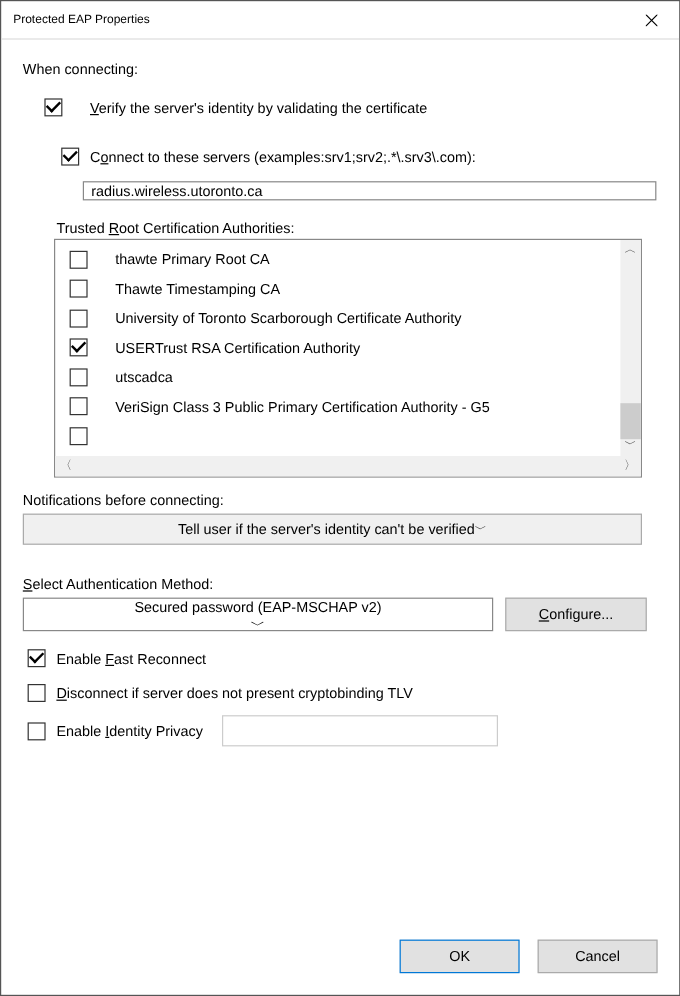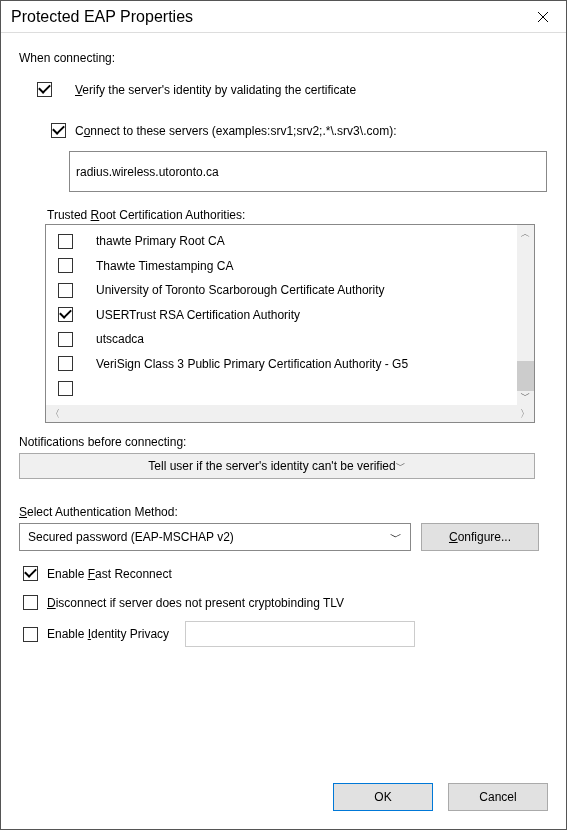--- a/index.html
+++ b/index.html
@@ -16,21 +16,21 @@
     flex-direction: column;
   }
   .titlebar {
     display: flex;
     align-items: center;
     justify-content: space-between;
     padding: 0 0 0 10px;
     height: 32px;
     border-bottom: 1px solid #ddd;
   }
-  .titlebar .title { font-size: 16px; }
+  .titlebar .title { font-size: 10px; }
   .titlebar .close {
     width: 46px;
     height: 32px;
     display: flex;
     align-items: center;
     justify-content: center;
   }
   .titlebar .close svg { width: 10px; height: 10px; }
   .content {
     padding: 12px 18px 0 18px;
@@ -56,21 +56,21 @@
     position: absolute;
     left: 3px; top: -1px;
     width: 5px; height: 9px;
     border: solid #000;
     border-width: 0 2px 2px 0;
     transform: rotate(45deg);
   }
   .underline-letter { text-decoration: underline; }
   .text-input {
     width: 478px;
-    height: 41px;
+    height: 16px;
     border: 1px solid #888;
     background: #fff;
     padding: 2px 6px;
     font: inherit;
     margin-top: 6px;
   }
   .listbox {
     border: 1px solid #888;
     width: 490px;
     margin-left: 26px;
@@ -129,20 +129,21 @@
   .method-row { display: flex; gap: 10px; align-items: center; margin-top: 4px; }
   .method-dd {
     border: 1px solid #888;
     background: #fff;
     height: 28px;
     width: 392px;
     display: flex;
     align-items: center;
     justify-content: space-between;
     padding: 0 8px;
+    flex-direction: column;
   }
   .btn {
     border: 1px solid #aaa;
     background: #e1e1e1;
     height: 28px;
     display: flex;
     align-items: center;
     justify-content: center;
     padding: 0 14px;
     font: inherit;

